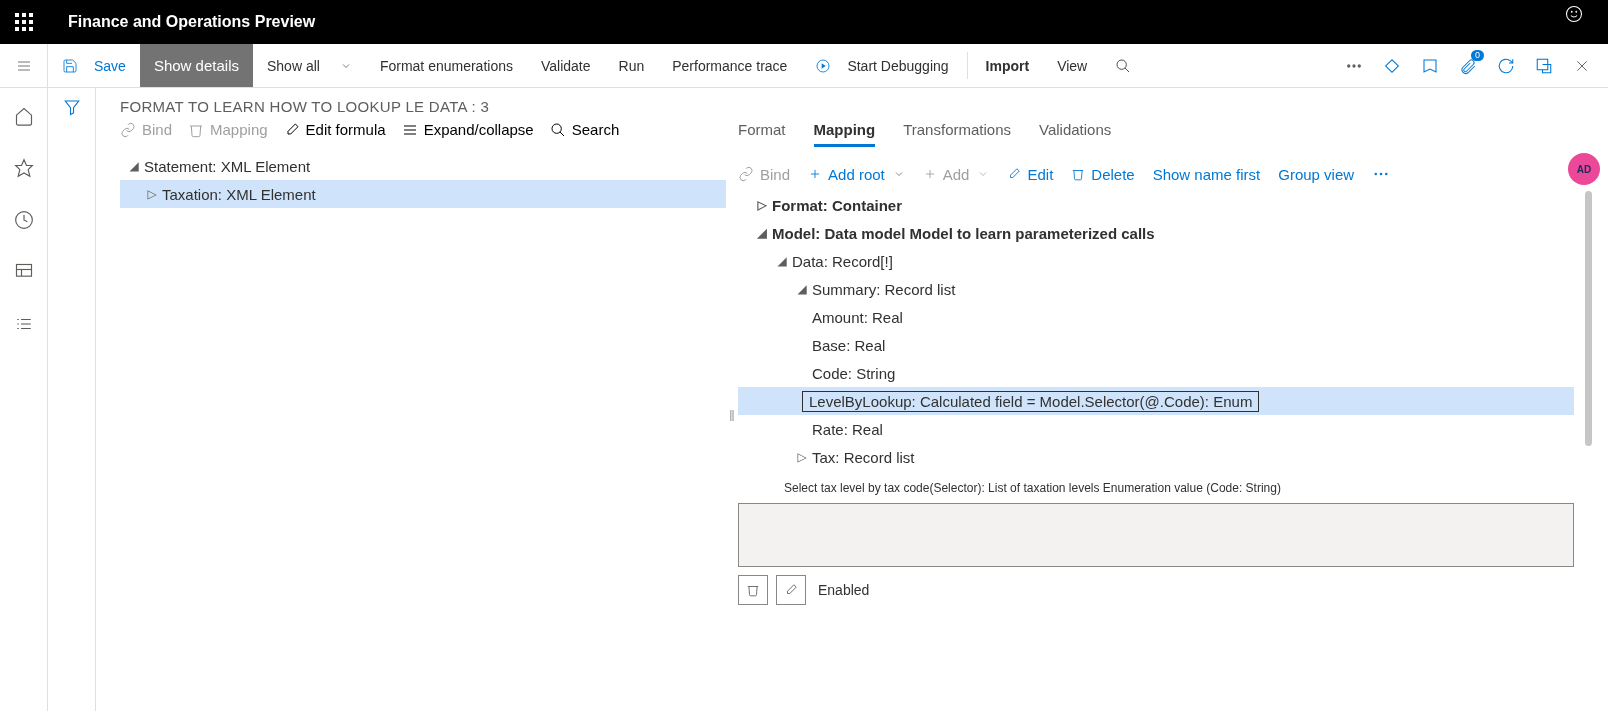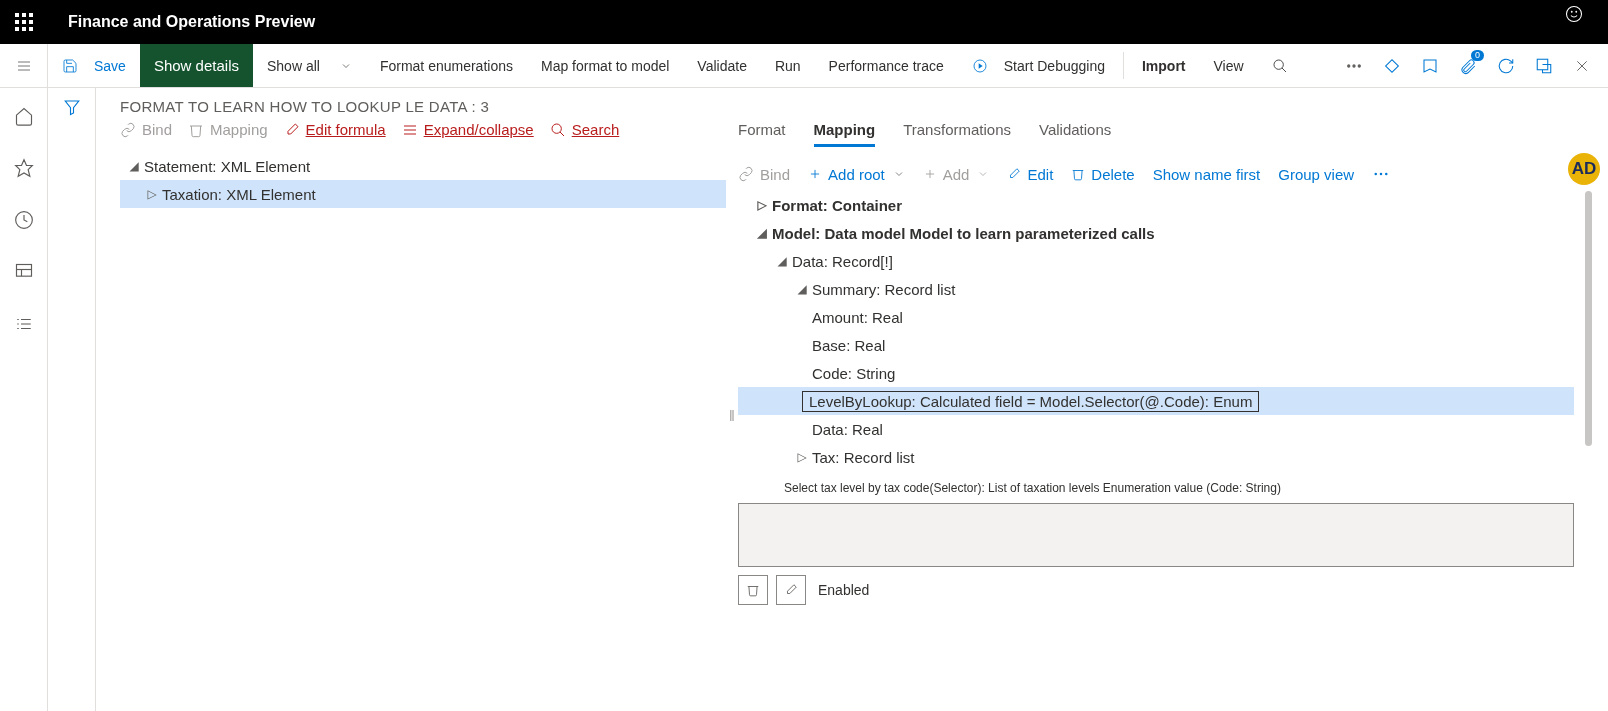--- a/index.html
+++ b/index.html
@@ -7,28 +7,28 @@
 
 
 .top-bar { height: 44px; background: #000; display: flex; align-items: center; color: #fff; }
 .waffle { width: 48px; height: 44px; display: flex; align-items: center; justify-content: center; }
 .waffle svg { fill: #fff; }
 .app-title { padding: 0 20px; font-size: 16px; font-weight: 600; }
 .top-bar-right { margin-left: auto; display: flex; align-items: center; gap: 13px; padding-right: 8px; flex-direction: column; }
 .top-bar-right .entity { font-size: 14px; margin-right: 10px; font-weight: 400; }
 .top-icon { width: 40px; height: 40px; display: flex; align-items: center; justify-content: center; cursor: pointer; }
 .top-icon svg { stroke: #fff; fill: none; stroke-width: 1.4; }
-.avatar { width: 32px; height: 32px; border-radius: 50%; background: #eab308; color: #1a2b5c; display: flex; align-items: center; justify-content: center; font-size: 17px; font-weight: 600; margin-left: 20px; cursor: pointer; }
+.avatar { width: 32px; height: 32px; border-radius: 50%; background: #ec4899; color: #1a2b5c; display: flex; align-items: center; justify-content: center; font-size: 10px; font-weight: 600; margin-left: 20px; cursor: pointer; }
 
 
 .cmd-bar { height: 44px; border-bottom: 1px solid #e1dfdd; display: flex; align-items: stretch; background: #fff; }
 .hamburger { width: 48px; display: flex; align-items: center; justify-content: center; border-right: 1px solid #e1dfdd; cursor: pointer; }
 .hamburger svg { stroke: #323130; }
 .cmd-btn { display: flex; align-items: center; padding: 0 14px; cursor: pointer; font-size: 14px; gap: 16px; color: #323130; }
-.cmd-btn.primary { background: #14532d; color: #fff; font-size: 15px; }
+.cmd-btn.primary { background: #737373; color: #fff; font-size: 15px; }
 .cmd-btn svg { stroke: currentColor; fill: none; stroke-width: 1.3; }
 .cmd-btn .chev { margin-left: 4px; }
 .cmd-sep { width: 1px; background: #e1dfdd; margin: 8px 4px; }
 .cmd-spacer { flex: 1; }
 .cmd-far { display: flex; align-items: center; gap: 6px; padding-right: 10px; }
 .cmd-far .icon-btn { width: 32px; height: 32px; display: flex; align-items: center; justify-content: center; cursor: pointer; color: #0078d4; }
 .cmd-far .icon-btn svg { stroke: currentColor; fill: none; stroke-width: 1.4; }
 .badge-icon { position: relative; }
 .badge-icon .badge { position: absolute; top: 0px; right: 0px; background: #0078d4; color: #fff; border-radius: 8px; font-size: 9px; padding: 1px 4px; line-height: 1; }
 
@@ -43,21 +43,21 @@
 
 .content { flex: 1; display: flex; flex-direction: column; padding-top: 10px; overflow: hidden; }
 .breadcrumb { padding: 0 24px 6px; font-size: 15px; letter-spacing: 0.3px; color: #605e5c; }
 .page-title { padding: 0 24px 14px; font-size: 30px; font-weight: 600; color: #323130; }
 
 .two-col { display: flex; flex: 1; overflow: hidden; }
 .left-pane { width: 630px; padding: 0 0 0 24px; display: flex; flex-direction: column; }
 .pane-toolbar { display: flex; align-items: center; gap: 16px; padding-bottom: 10px; }
 .tb-btn { display: flex; align-items: center; gap: 6px; font-size: 15px; cursor: pointer; }
 .tb-btn.muted { color: #a19f9d; }
-.tb-btn.blue { color: #b91c1c; text-decoration: underline; }
+.tb-btn.blue { color: #000000; }
 .tb-btn svg { stroke: currentColor; fill: none; stroke-width: 1.5; }
 
 .tree { padding-top: 4px; }
 .tree-row { display: flex; align-items: center; height: 28px; font-size: 15px; cursor: pointer; }
 .tree-row .tog { width: 20px; display: inline-flex; justify-content: center; color: #605e5c; font-size: 12px;}
 .tree-row.selected { background: #cfe4fa; }
 .indent-0 { padding-left: 4px; }
 .indent-1 { padding-left: 22px; }
 
 .divider-handle { width: 12px; display: flex; align-items: center; justify-content: center; color: #a19f9d; font-size: 14px; }
@@ -172,21 +172,20 @@
   <div class="cmd-btn primary">
       <span>Show details</span>
     </div>
   <div class="cmd-btn">
       <span>Show all</span>
       <svg class="chev" width="12" height="12" viewBox="0 0 24 24">
         <polyline points="6 9 12 15 18 9"></polyline>
       </svg>
     </div>
   <div class="cmd-btn">Format enumerations</div>
-  <div class="cmd-btn">Map format to model</div>
   <div class="cmd-btn">Validate</div>
   <div class="cmd-btn">Run</div>
   <div class="cmd-btn">Performance trace</div>
   <div class="cmd-btn">
     <svg width="16" height="16" viewBox="0 0 24 24" style="stroke:#0078d4;">
         <circle cx="12" cy="12" r="9"></circle>
         <polygon points="10,8 16,12 10,16" fill="#0078d4" stroke="none"></polygon>
       </svg>
     <span>Start Debugging</span>
   </div>
@@ -429,21 +428,21 @@
             <div class="rt-row ri-3">
                 <span>Base: Real</span>
               </div>
             <div class="rt-row ri-3">
                 <span>Code: String</span>
               </div>
             <div class="rt-row ri-3b selected">
                 <span class="boxed">LevelByLookup: Calculated field = Model.Selector(@.Code): Enum</span>
               </div>
             <div class="rt-row ri-3">
-                <span>Data: Real</span>
+                <span>Rate: Real</span>
               </div>
             <div class="rt-row ri-2">
                 <span class="tog">▷</span>
                 <span>Tax: Record list</span>
               </div>
             <div class="info-line">Select tax level by tax code(Selector): List of taxation levels Enumeration value (Code: String)</div>
             <div class="grey-box"></div>
             <div class="action-row">
               <div class="sq-btn">
                   <svg width="14" height="14" viewBox="0 0 24 24">

